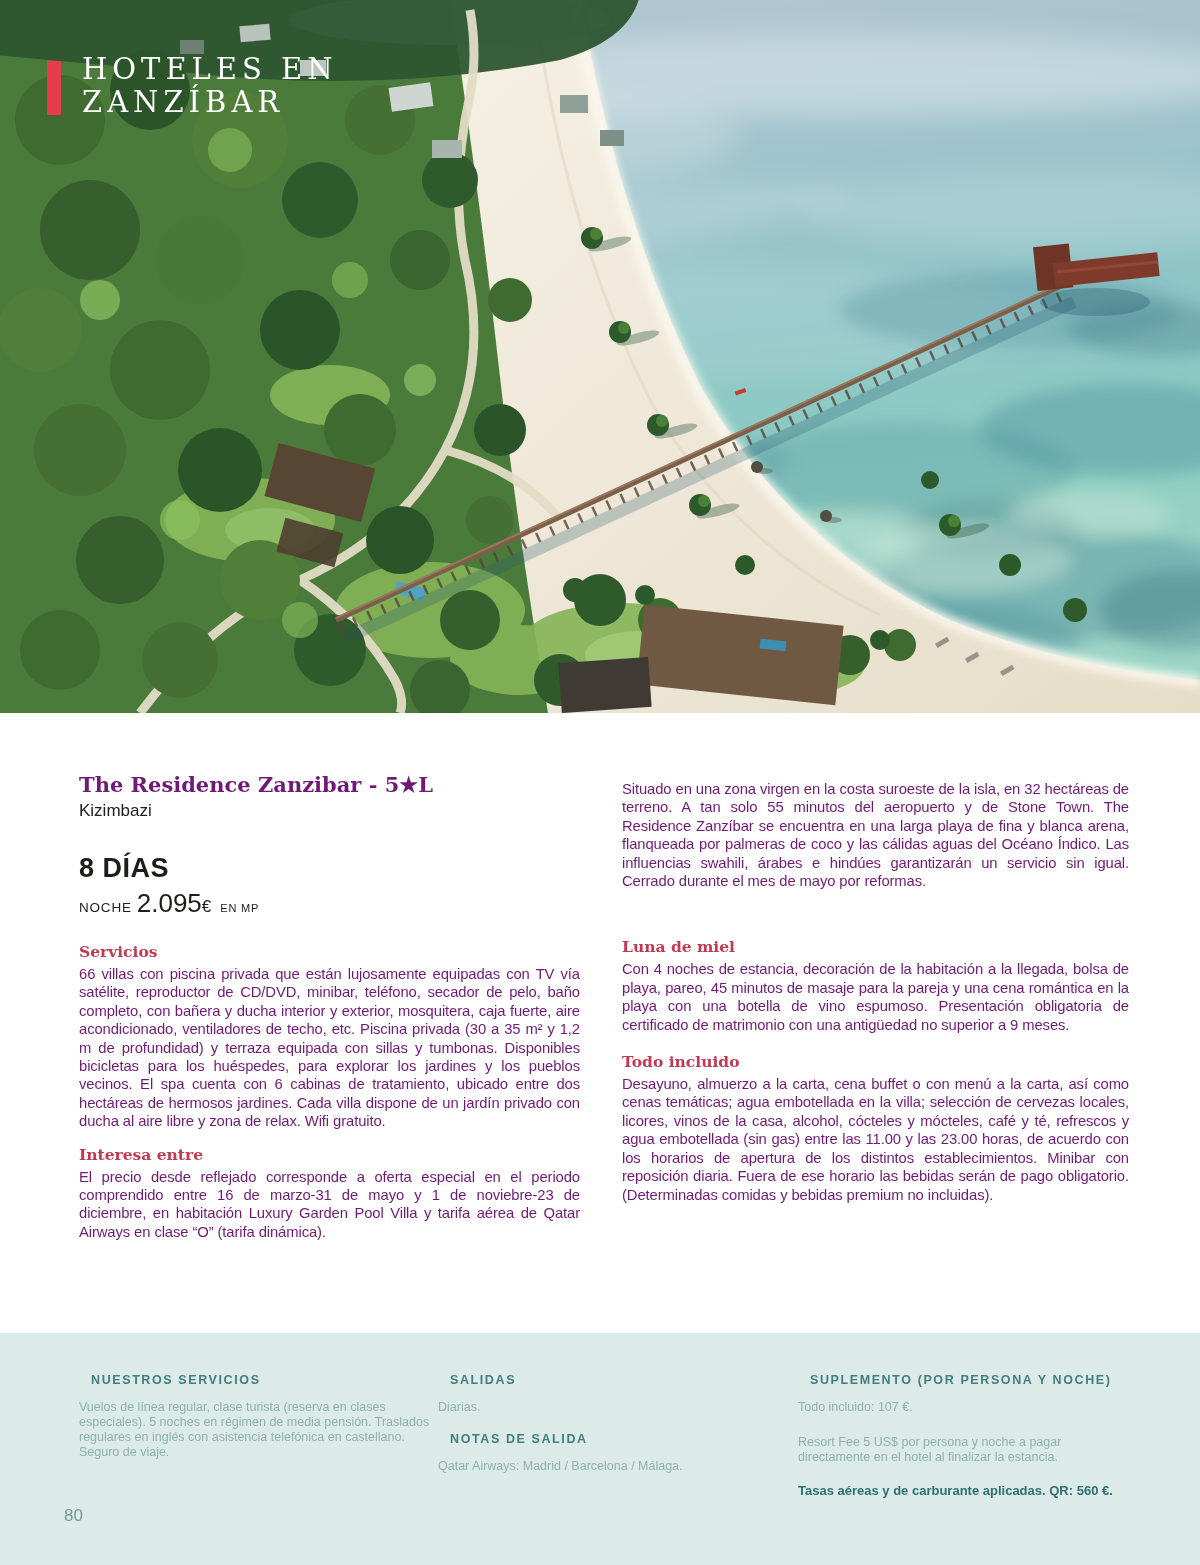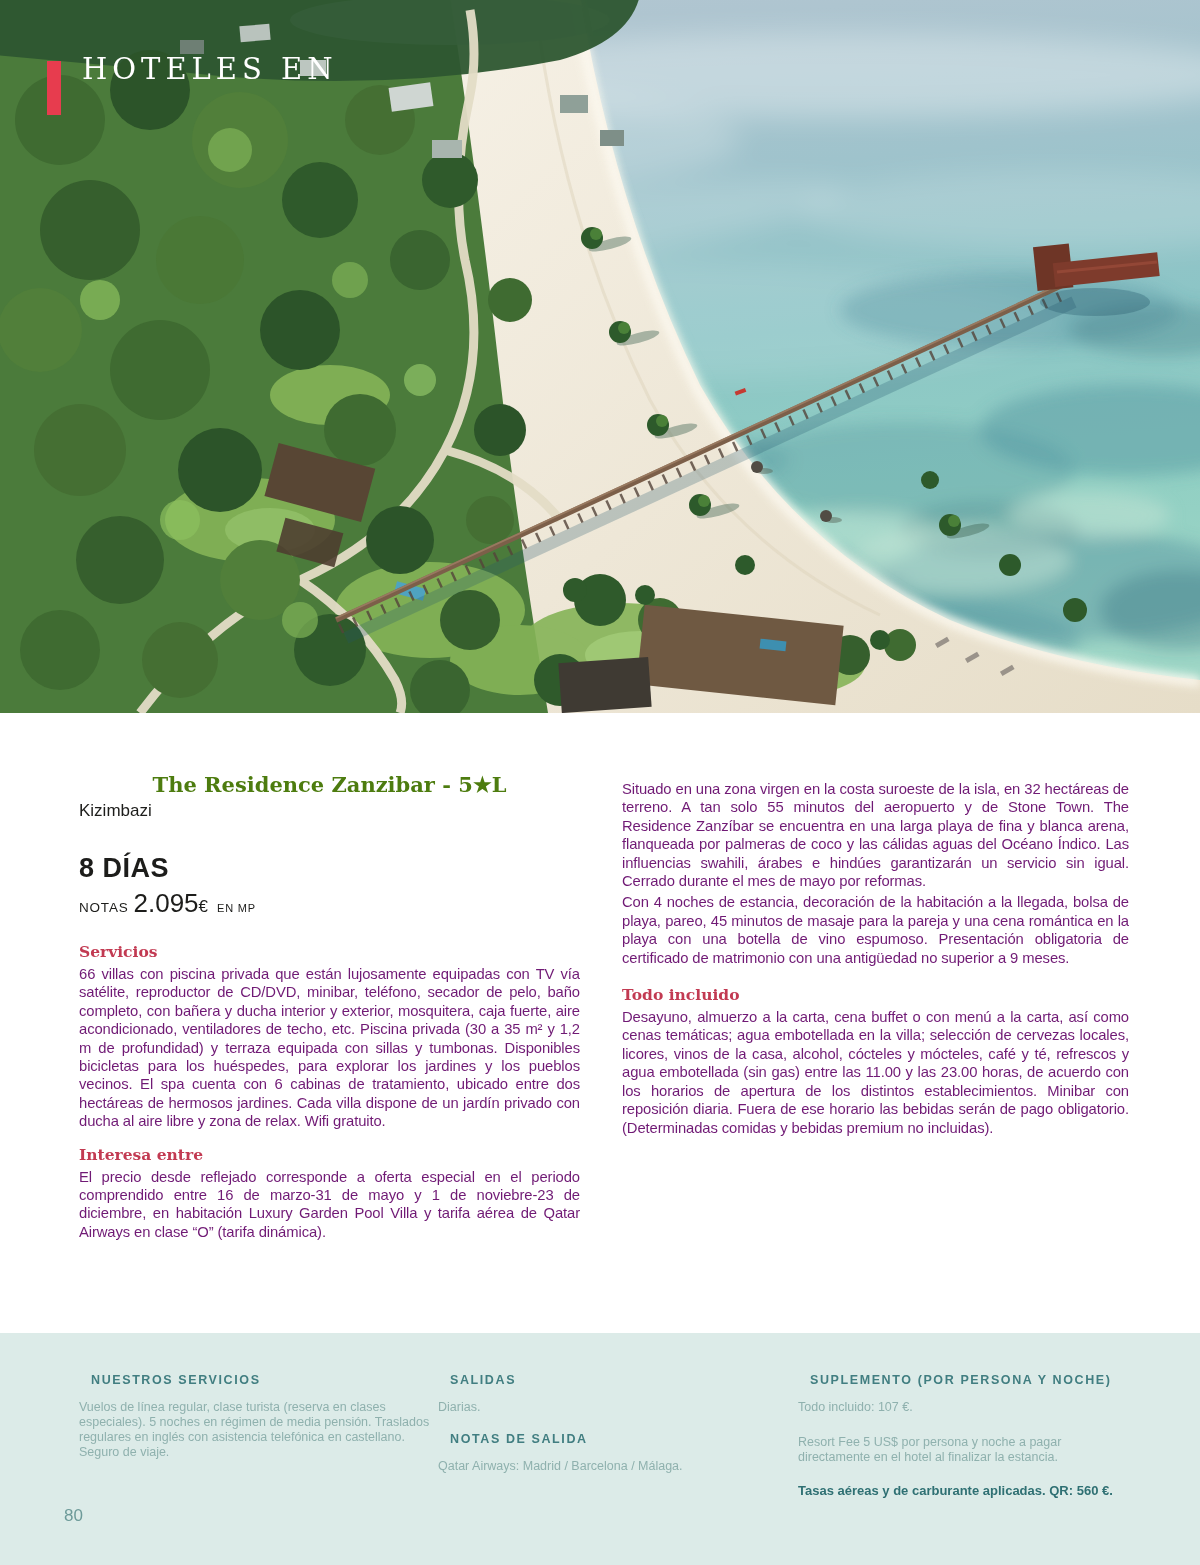--- a/index.html
+++ b/index.html
@@ -12,21 +12,21 @@
   .accent-bar { position:absolute; left:47px; top:61px; width:14px; height:54px; background:#e73c4e; }
   .kicker { position:absolute; left:82px; top:53px; margin:0; font-family:"DejaVu Serif", serif;
             font-weight:400; font-size:29px; line-height:33px; letter-spacing:5px; color:#ffffff; }
   .kicker span { display:block; }
 
   
   .col-left  { position:absolute; left:79px;  top:772px; width:501px; }
   .col-right { position:absolute; left:622px; top:780px; width:507px; }
 
   .hotel-title { margin:0; font-family:"DejaVu Serif", serif; font-weight:700; font-size:21px;
-                 line-height:26px; color:#4d7c0f;text-align:center; }
+                 line-height:26px; color:#701a75; }
   .hotel-location { margin:2px 0 0 0; font-size:17px; line-height:22px; color:#1d1d1b; }
   .duration { margin:30px 0 0 0; font-size:27px; line-height:32px; font-weight:700;
               letter-spacing:.5px; color:#1d1d1b; }
   .price-line { margin:4px 0 0 0; line-height:30px; color:#1d1d1b; white-space:nowrap; }
   .price-prefix { font-size:13.5px; letter-spacing:.8px; margin-right:5px; }
   .price-amount { font-size:26px;margin-top:14px; }
   .price-currency { font-size:17px; }
   .price-suffix { font-size:11px; letter-spacing:.8px; margin-left:9px; }
 
   .sec-heading { margin:0; font-family:"DejaVu Serif", serif; font-weight:700; font-size:15.5px;
@@ -236,42 +236,44 @@
           <circle cx="826" cy="516" r="6" fill="#514c44"></circle>
         <rect x="935" y="640" width="14" height="5" fill="#9a938a" transform="rotate(-30 942 642)"></rect>
         <rect x="965" y="655" width="14" height="5" fill="#9a938a" transform="rotate(-30 972 657)"></rect>
         <rect x="1000" y="668" width="14" height="5" fill="#9a938a" transform="rotate(-30 1007 670)"></rect>
       </g>
     </svg>
 
     <div class="accent-bar"></div>
     <h1 class="kicker">
       <span>HOTELES EN</span>
+      <span>ZANZÍBAR</span>
     </h1>
   </div>
 
   <div class="col-left">
     <h2 class="hotel-title">The Residence Zanzibar - 5★L</h2>
     <p class="hotel-location">Kizimbazi</p>
 
     <p class="duration">8 DÍAS</p>
     <p class="price-line">
-      <span class="price-prefix">NOTAS</span><span class="price-amount">2.095</span><span class="price-currency">€</span><span class="price-suffix">EN MP</span>
+      <span class="price-prefix">NOCHE</span><span class="price-amount">2.095</span><span class="price-currency">€</span><span class="price-suffix">EN MP</span>
     </p>
 
     <h3 class="sec-heading mt19">Servicios</h3>
     <p class="body-text">66 villas con piscina privada que están lujosamente equipadas con TV vía satélite, reproductor de CD/DVD, minibar, teléfono, secador de pelo, baño completo, con bañera y ducha interior y exterior, mosquitera, caja fuerte, aire acondicionado, ventiladores de techo, etc. Piscina privada (30 a 35 m² y 1,2 m de profundidad) y terraza equipada con sillas y tumbonas. Disponibles bicicletas para los huéspedes, para explorar los jardines y los pueblos vecinos. El spa cuenta con 6 cabinas de tratamiento, ubicado entre dos hectáreas de hermosos jardines. Cada villa dispone de un jardín privado con ducha al aire libre y zona de relax. Wifi gratuito.</p>
 
     <h3 class="sec-heading mt14">Interesa entre</h3>
     <p class="body-text">El precio desde reflejado corresponde a oferta especial en el periodo comprendido entre 16 de marzo-31 de mayo y 1 de noviebre-23 de diciembre, en habitación Luxury Garden Pool Villa y tarifa aérea de Qatar Airways en clase “O” (tarifa dinámica).</p>
   </div>
 
   <div class="col-right">
     <p class="body-text" style="margin-top:0;">Situado en una zona virgen en la costa suroeste de la isla, en 32 hectáreas de terreno. A tan solo 55 minutos del aeropuerto y de Stone Town. The Residence Zanzíbar se encuentra en una larga playa de fina y blanca arena, flanqueada por palmeras de coco y las cálidas aguas del Océano Índico. Las influencias swahili, árabes e hindúes garantizarán un servicio sin igual. Cerrado durante el mes de mayo por reformas.</p>
 
+    <h3 class="sec-heading mt47">Luna de miel</h3>
     <p class="body-text">Con 4 noches de estancia, decoración de la habitación a la llegada, bolsa de playa, pareo, 45 minutos de masaje para la pareja y una cena romántica en la playa con una botella de vino espumoso. Presentación obligatoria de certificado de matrimonio con una antigüedad no superior a 9 meses.</p>
 
     <h3 class="sec-heading mt18">Todo incluido</h3>
     <p class="body-text">Desayuno, almuerzo a la carta, cena buffet o con menú a la carta, así como cenas temáticas; agua embotellada en la villa; selección de cervezas locales, licores, vinos de la casa, alcohol, cócteles y mócteles, café y té, refrescos y agua embotellada (sin gas) entre las 11.00 y las 23.00 horas, de acuerdo con los horarios de apertura de los distintos establecimientos. Minibar con reposición diaria. Fuera de ese horario las bebidas serán de pago obligatorio. (Determinadas comidas y bebidas premium no incluidas).</p>
   </div>
 
   <div class="footer">
     <div class="fcol fcol1">
       <h4 class="f-heading">NUESTROS SERVICIOS</h4>
       <p class="f-body">Vuelos de línea regular, clase turista (reserva en clases especiales). 5 noches en régimen de media pensión. Traslados regulares en inglés con asistencia telefónica en castellano. Seguro de viaje.</p>

